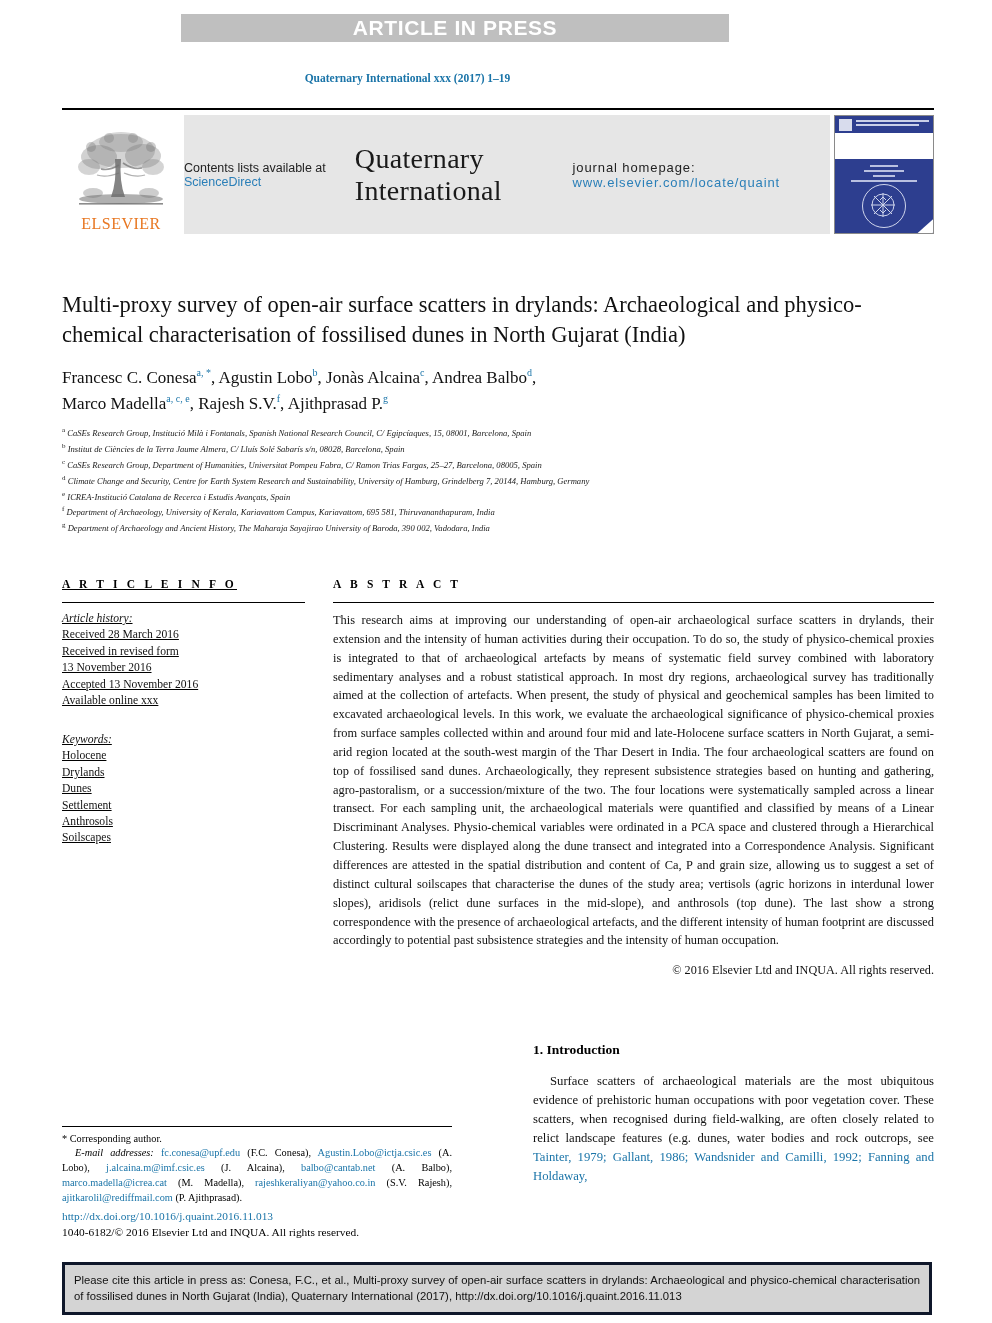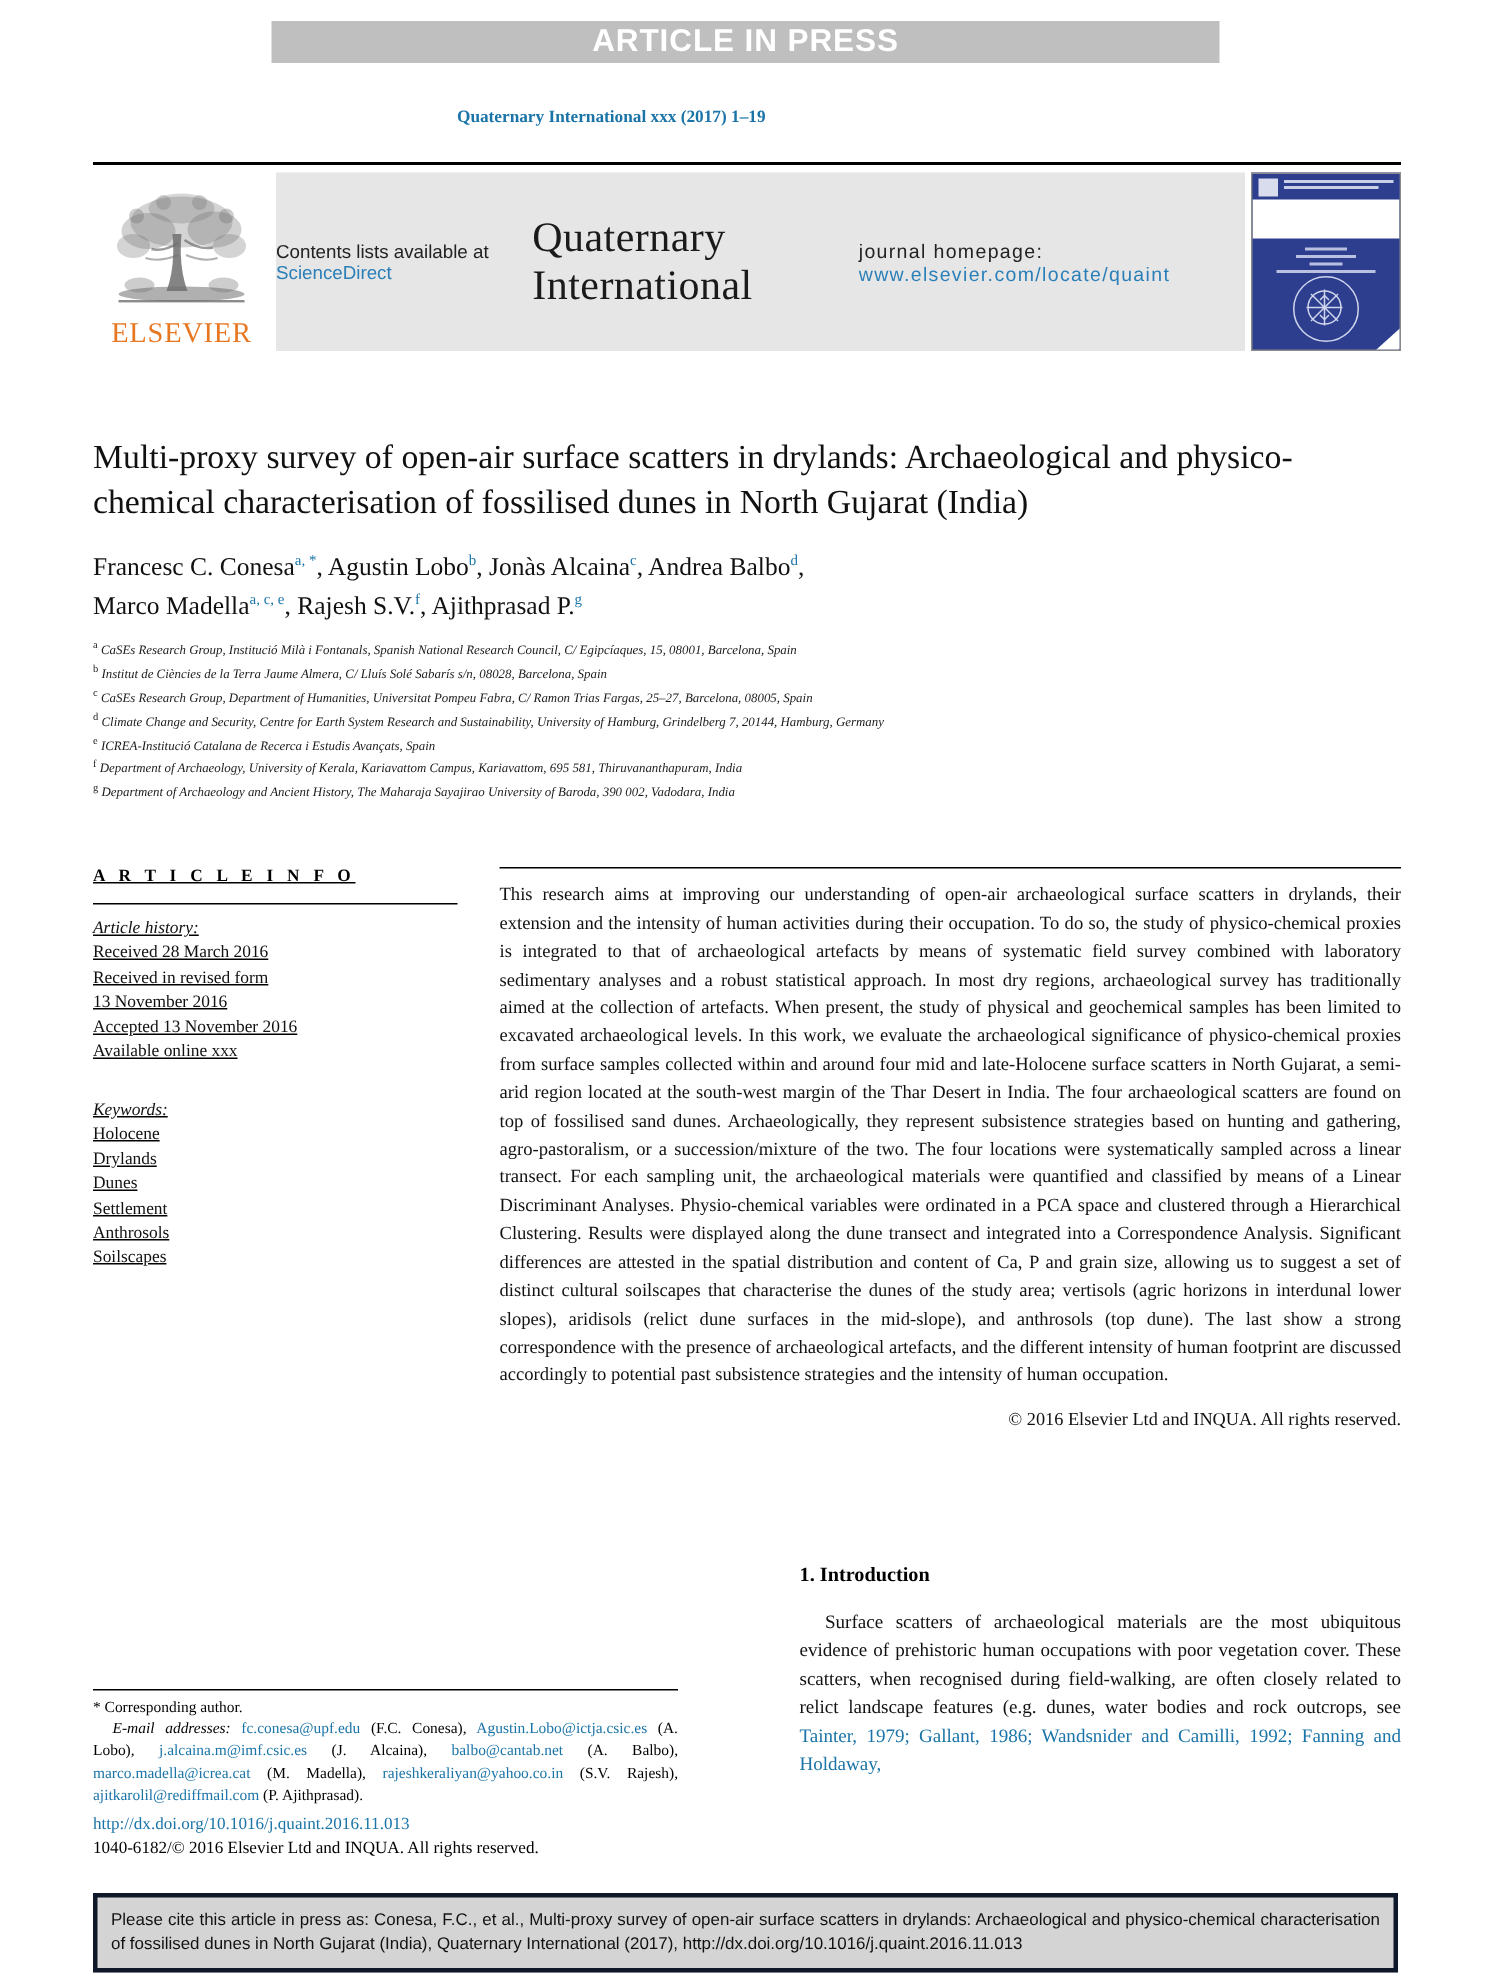--- a/index.html
+++ b/index.html
@@ -14,21 +14,21 @@
     color: #000000;
     position: relative;
     overflow: hidden;
   }
 
   
   .press-banner {
     position: absolute;
     left: 181px;
     top: 14px;
-    width: 632px;
+    width: 548px;
     height: 28px;
     background: #bfbfbf;
     display: flex;
     align-items: center;
     justify-content: center;
   }
   .press-banner span {
     font-family: "Liberation Sans", sans-serif;
     font-weight: bold;
     font-size: 21px;
@@ -64,21 +64,21 @@
     flex: 0 0 118px;
     display: flex;
     flex-direction: column;
     align-items: center;
     justify-content: flex-end;
     padding-bottom: 2px;
   }
   .tree-svg { display:block; }
   .elsevier-word {
     font-family: "Liberation Serif", serif;
-    font-size: 19px;
+    font-size: 16px;
     letter-spacing: 0.5px;
     color: #e87722;
     line-height: 1;
     margin-top: 1px;
   }
   .masthead-center {
     flex: 1 1 auto;
     background: #e6e6e6;
     display: flex;
     flex-direction: row;
@@ -431,20 +431,21 @@
       <div>Holocene</div>
       <div>Drylands</div>
       <div>Dunes</div>
       <div>Settlement</div>
       <div>Anthrosols</div>
       <div>Soilscapes</div>
     </div>
   </div>
 
   <div class="col-right">
+    <div class="sec-head">A B S T R A C T</div>
     <div class="hr-thin"></div>
     <div class="abstract-body">This research aims at improving our understanding of open-air archaeological surface scatters in drylands, their extension and the intensity of human activities during their occupation. To do so, the study of physico-chemical proxies is integrated to that of archaeological artefacts by means of systematic field survey combined with laboratory sedimentary analyses and a robust statistical approach. In most dry regions, archaeological survey has traditionally aimed at the collection of artefacts. When present, the study of physical and geochemical samples has been limited to excavated archaeological levels. In this work, we evaluate the archaeological significance of physico-chemical proxies from surface samples collected within and around four mid and late-Holocene surface scatters in North Gujarat, a semi-arid region located at the south-west margin of the Thar Desert in India. The four archaeological scatters are found on top of fossilised sand dunes. Archaeologically, they represent subsistence strategies based on hunting and gathering, agro-pastoralism, or a succession/mixture of the two. The four locations were systematically sampled across a linear transect. For each sampling unit, the archaeological materials were quantified and classified by means of a Linear Discriminant Analyses. Physio-chemical variables were ordinated in a PCA space and clustered through a Hierarchical Clustering. Results were displayed along the dune transect and integrated into a Correspondence Analysis. Significant differences are attested in the spatial distribution and content of Ca, P and grain size, allowing us to suggest a set of distinct cultural soilscapes that characterise the dunes of the study area; vertisols (agric horizons in interdunal lower slopes), aridisols (relict dune surfaces in the mid-slope), and anthrosols (top dune). The last show a strong correspondence with the presence of archaeological artefacts, and the different intensity of human footprint are discussed accordingly to potential past subsistence strategies and the intensity of human occupation.</div>
     <div class="copyright-line">© 2016 Elsevier Ltd and INQUA. All rights reserved.</div>
   </div>
 </div>
 
 <div class="intro">
   <h2>1.  Introduction</h2>
   <p><span>Surface scatters of archaeological materials are the most ubiquitous evidence of prehistoric human occupations with poor vegetation cover. These scatters, when recognised during field-walking, are often closely related to relict landscape features (e.g. dunes, water bodies and rock outcrops, see </span><span class="cite">Tainter, 1979; Gallant, 1986; Wandsnider and Camilli, 1992; Fanning and Holdaway,</span></p>
 </div>

